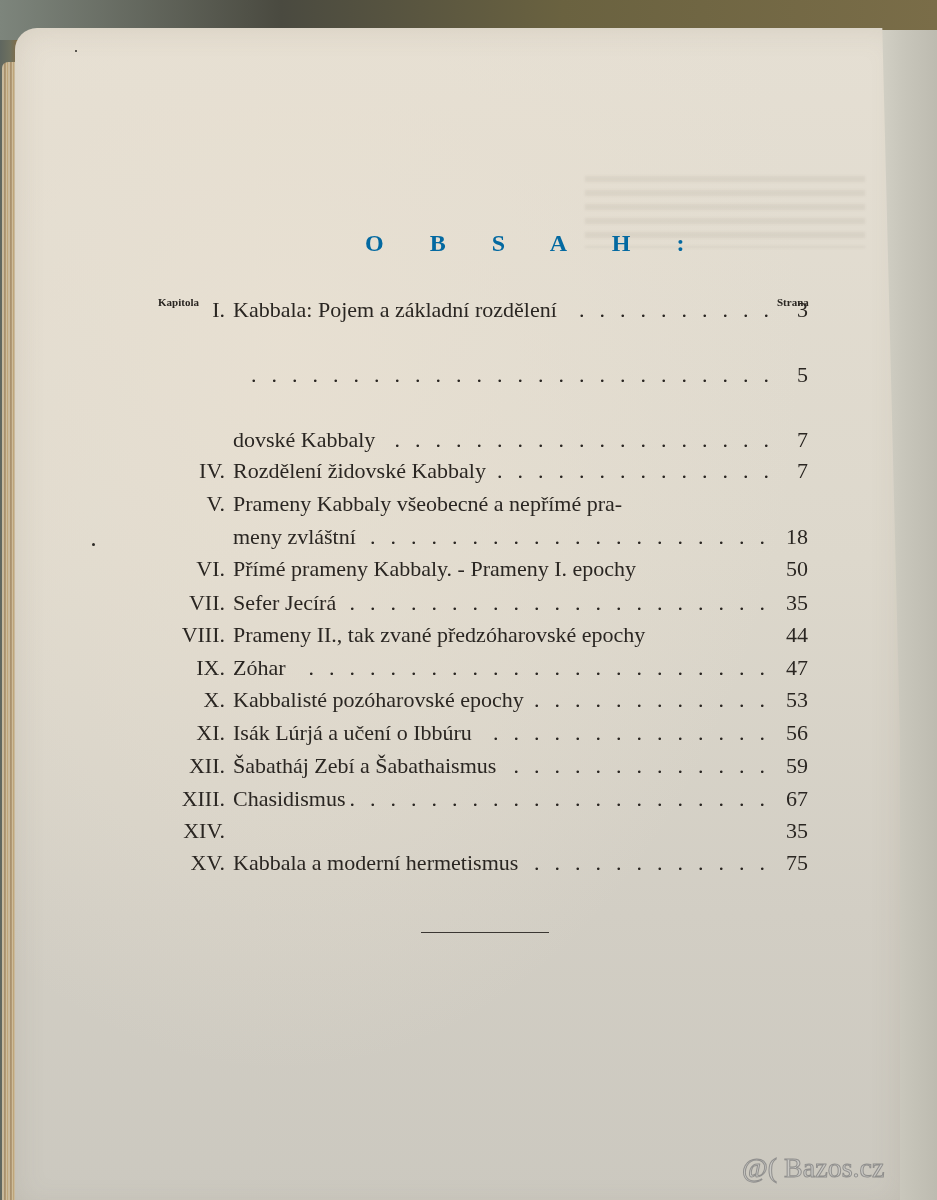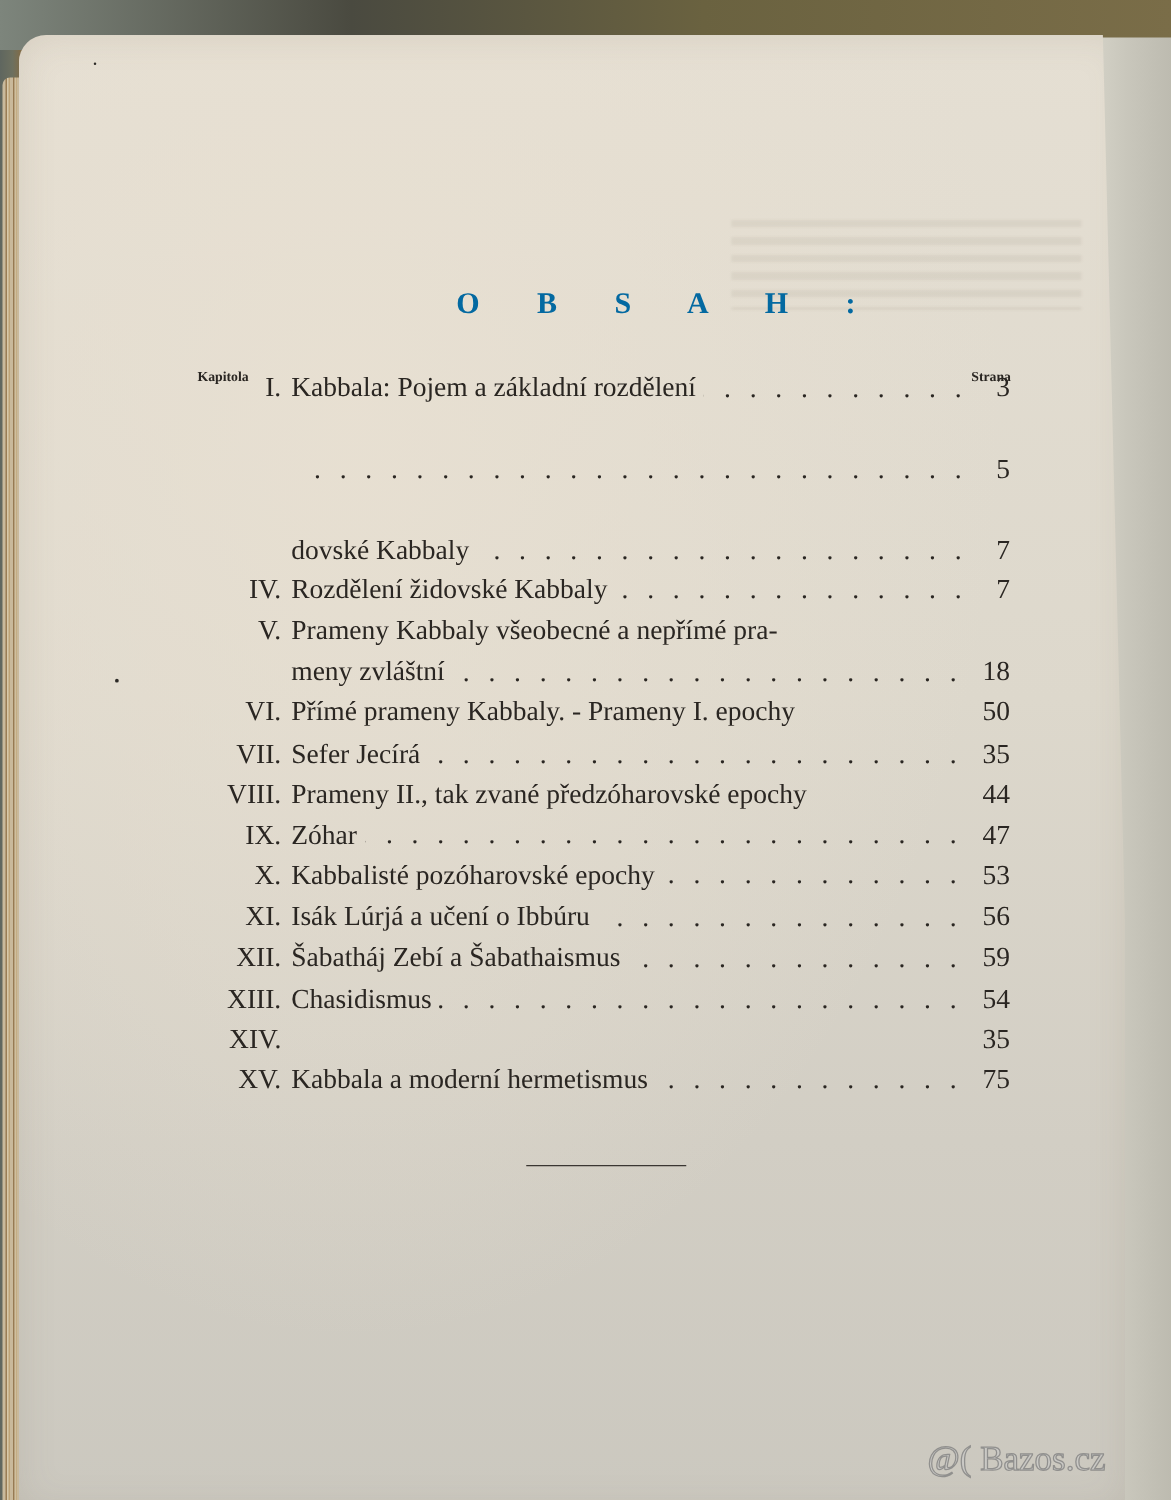--- a/index.html
+++ b/index.html
@@ -201,21 +201,21 @@
       <span class="dots">...................................</span>
       <span class="pg">59</span>
     </div>
   </div>
 
   <div class="entry" style="top:784px">
     <span class="numeral">XIII.</span>
     <div class="line">
       <span class="txt">Chasidismus</span>
       <span class="dots">...................................</span>
-      <span class="pg">54</span>
+      <span class="pg">67</span>
     </div>
   </div>
 
   <div class="entry" style="top:816px">
     <span class="numeral">XIV.</span>
     <div class="line">
       <span class="dots"></span>
       <span class="pg">35</span>
     </div>
   </div>

